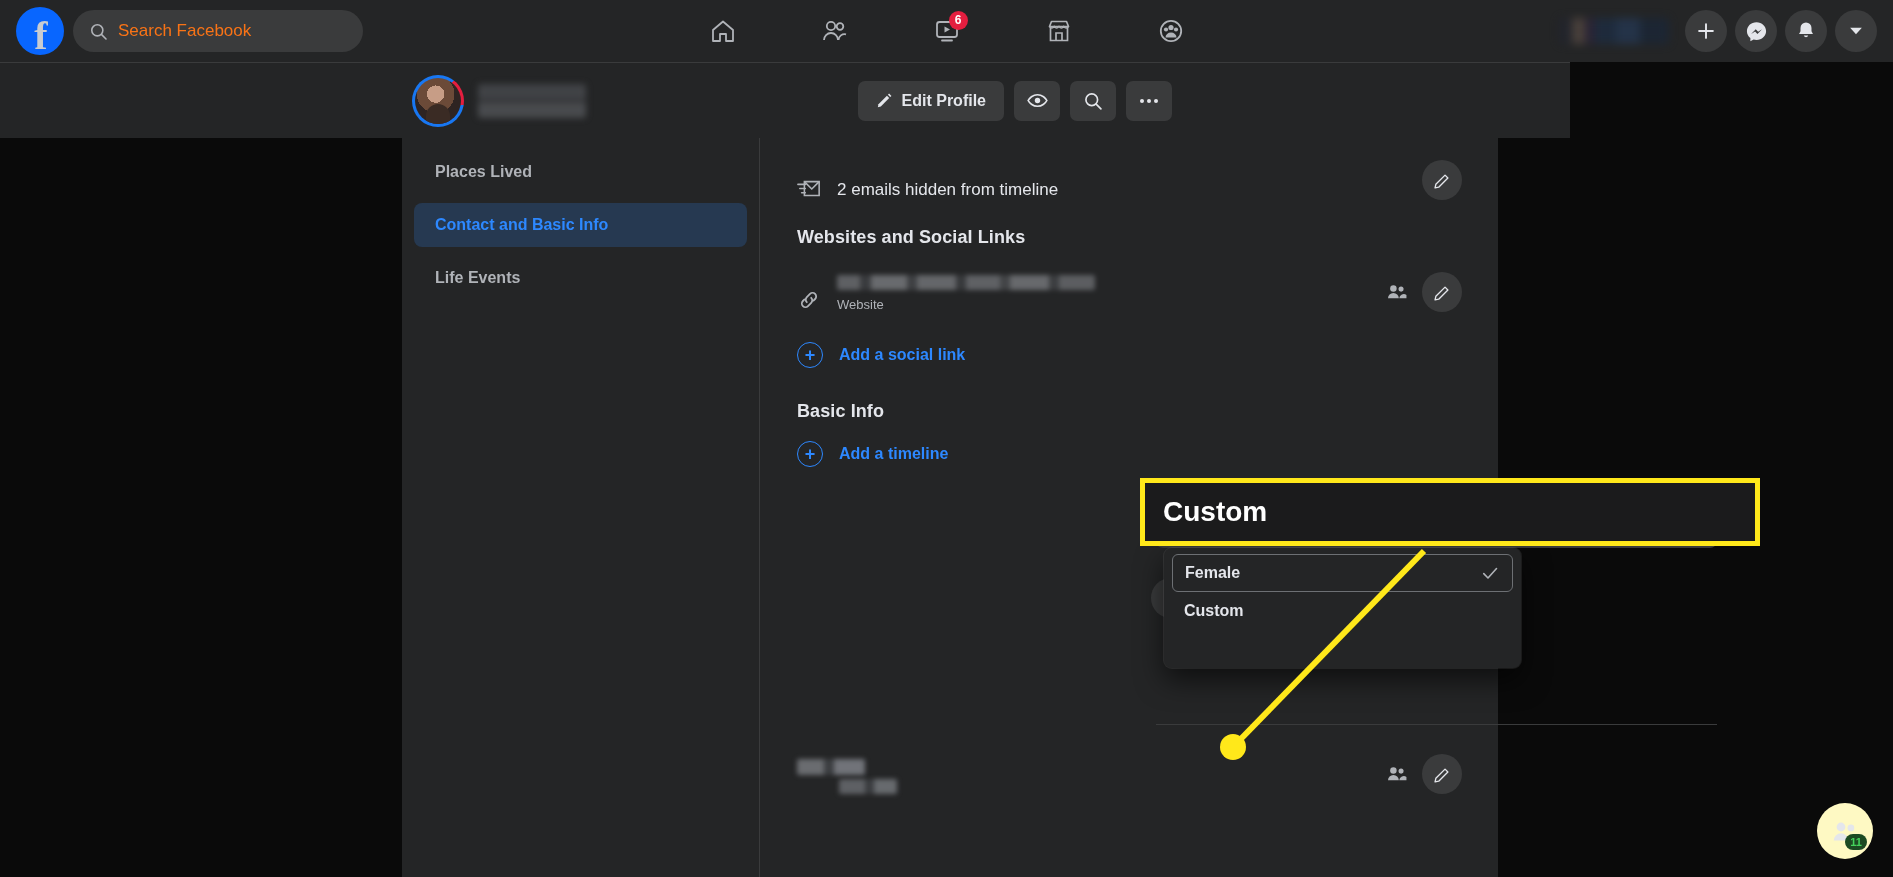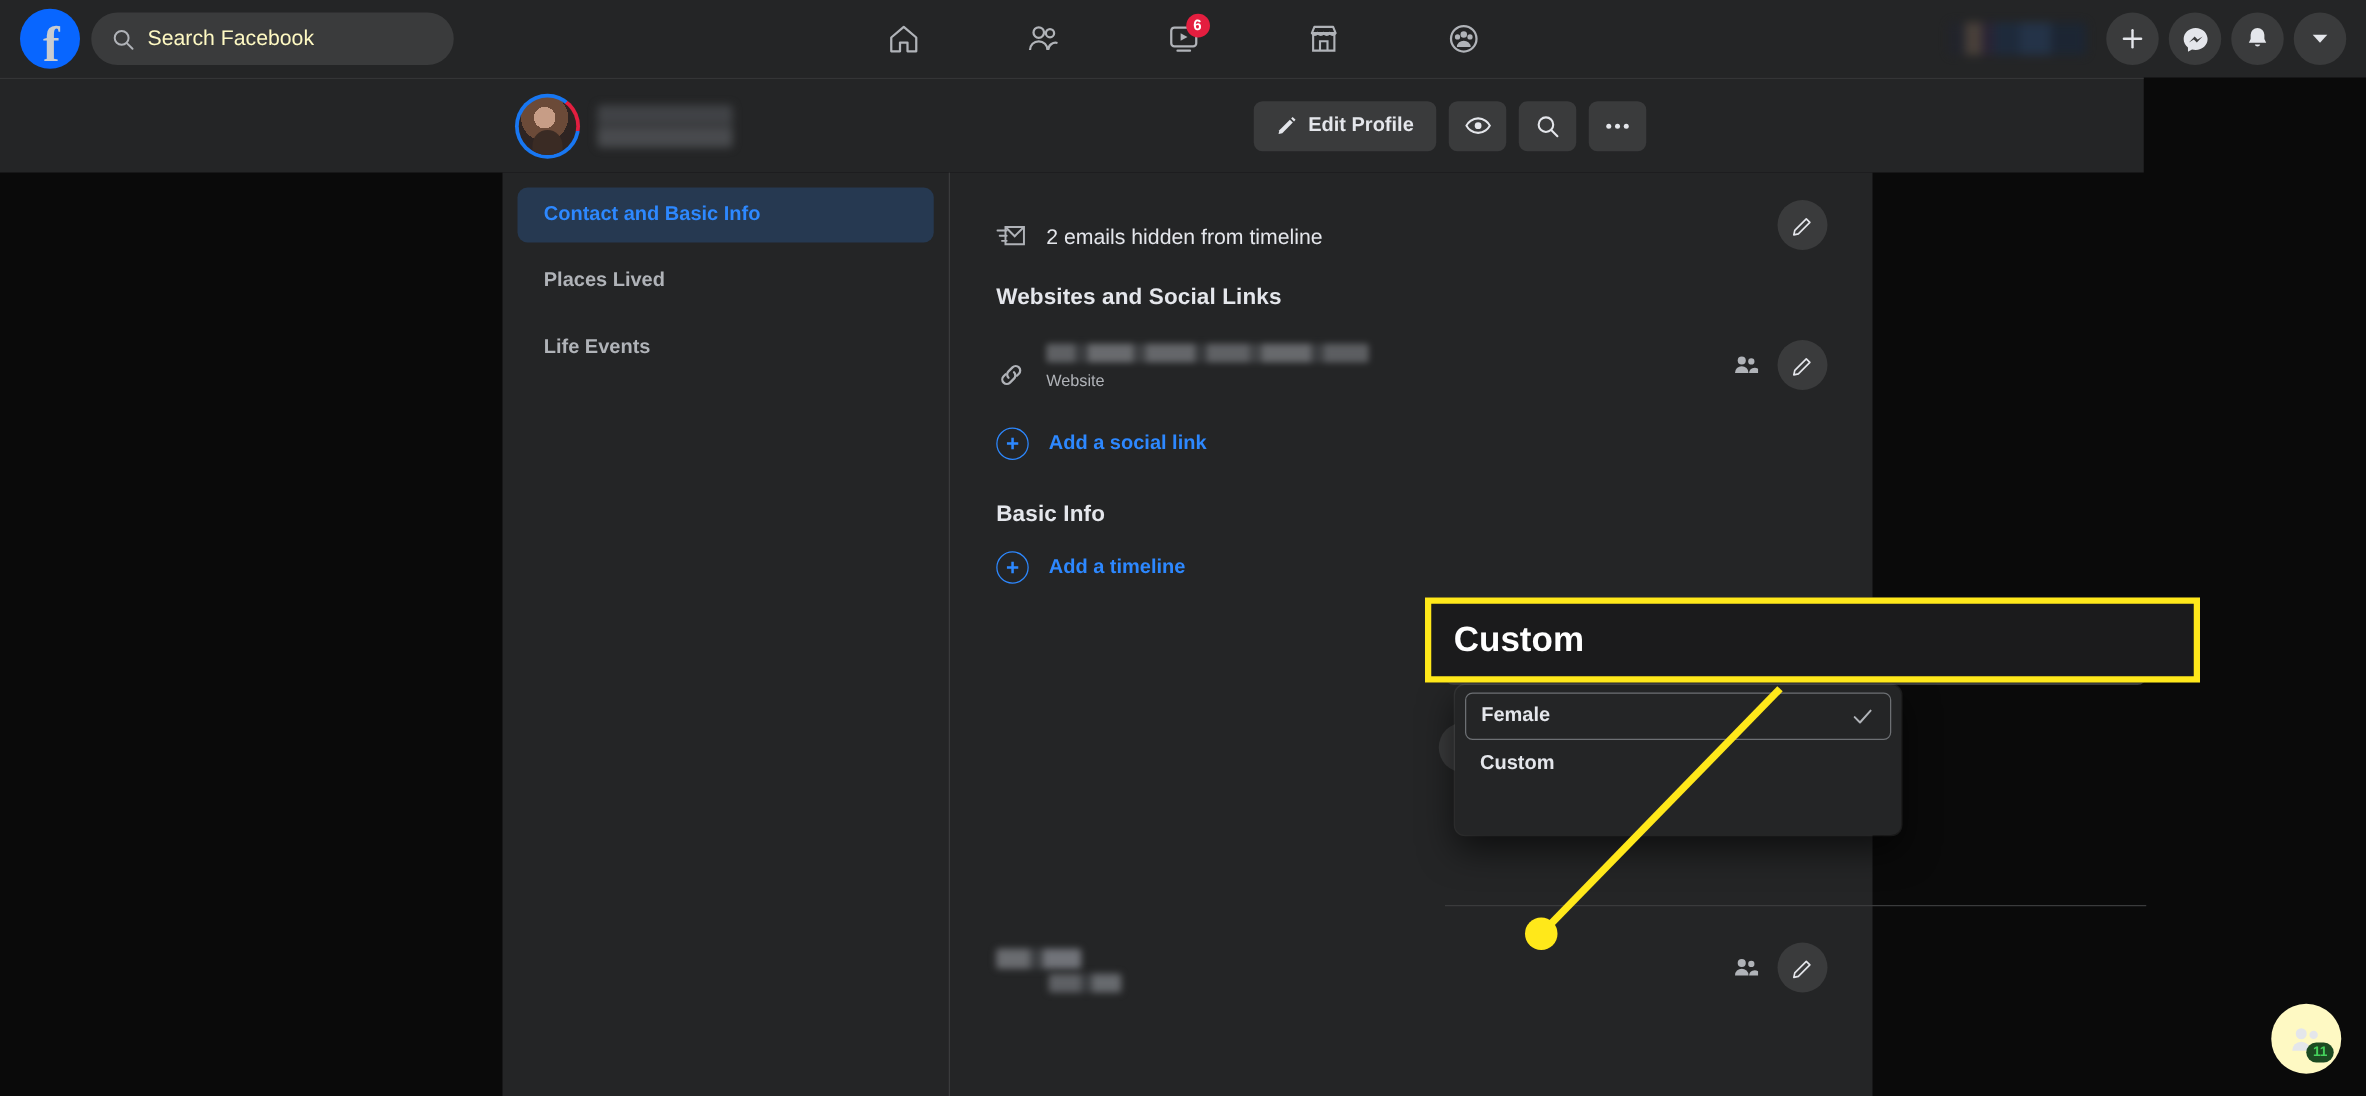--- a/index.html
+++ b/index.html
@@ -27,21 +27,21 @@
   .fb-logo span {
     color:#c8ccd1; font-family:"DejaVu Serif", serif; font-weight:bold;
     font-size:40px; line-height:1; position:relative; top:5px; left:1px;
     font-family:"Liberation Serif", serif;
   }
   .searchbox {
     width:290px; height:42px; border-radius:21px; background:#3a3b3c;
     display:flex; align-items:center; gap:10px; padding-left:16px;
   }
   .searchbox .q { flex:0 0 auto; }
-  .searchbox .ph { color:#fef9c3; font-size:17px; }
+  .searchbox .ph { color:#f97316; font-size:17px; }
 
   .nav-center {
     position:absolute; left:50%; transform:translateX(-50%);
     display:flex; align-items:center; gap:0px;
   }
   .nav-tab {
     width:112px; height:56px;
     display:flex; align-items:center; justify-content:center;
     position:relative; border-radius:8px;
   }
@@ -63,21 +63,21 @@
     filter: blur(4px); opacity:.95;
     margin-right:8px;
   }
   .circ-btn {
     width:42px; height:42px; border-radius:50%; background:#3a3b3c;
     display:flex; align-items:center; justify-content:center; flex:0 0 auto;
   }
 
   
   .profilebar {
-    position:absolute; top:62px; left:0; width:1715px; height:76px;
+    position:absolute; top:62px; left:0; width:1570px; height:76px;
     background:#242526;
     border-top:1px solid #3a3b3c;
     z-index:30;
   }
   .pb-inner {
     position:absolute; left:412px; right:0; top:0; bottom:0;
     display:flex; align-items:center;
   }
   .avatar-ring {
     width:52px; height:52px; border-radius:50%; flex:0 0 auto;
@@ -383,25 +383,25 @@
         </svg>
       </div>
     </div>
   </div>
 </div>
 
 <div class="page">
   <div class="card">
 
     <div class="card-left">
+      <div class="menu-item">
+        <span>Places Lived</span>
+      </div>
       <div class="menu-item active">
         <span>Contact and Basic Info</span>
-      </div>
-      <div class="menu-item">
-        <span>Places Lived</span>
       </div>
       <div class="menu-item">
         <span>Life Events</span>
       </div>
     </div>
 
     <div class="card-right">
 
       <div style="position:absolute;left:36px;top:-13px;overflow:hidden;height:16px;">
         <span style="color:#b0b3b8;font-size:14px;position:relative;top:-7px;">Address</span>

